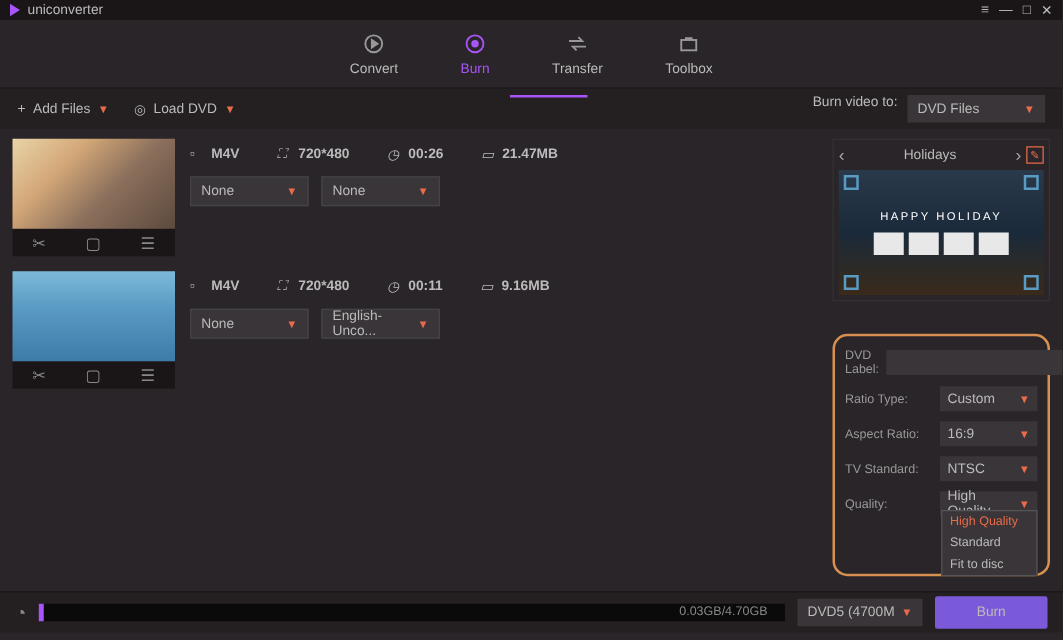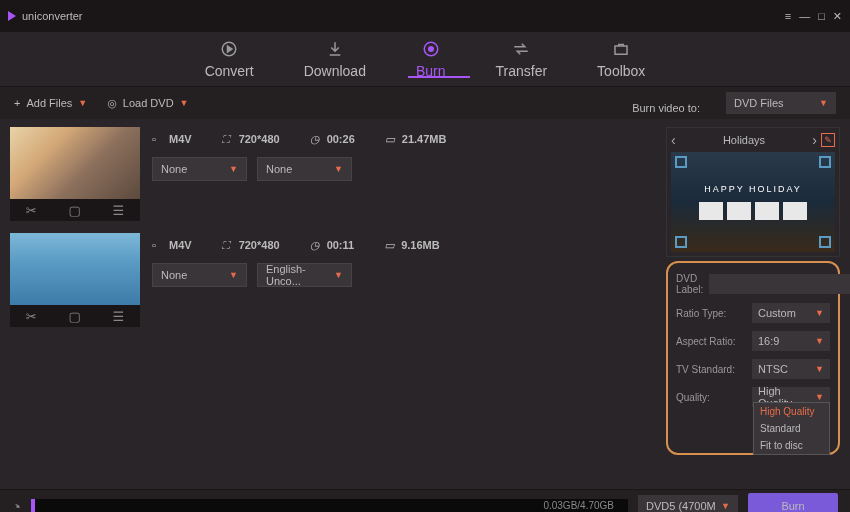--- a/index.html
+++ b/index.html
@@ -1,34 +1,34 @@
 <!DOCTYPE html>
 <html><head>
 <meta charset="utf-8">
 <style>
 *{box-sizing:border-box;margin:0;padding:0;font-family:Arial,sans-serif;font-size:11px;color:#bbb}
 body{background:#2a2528;width:850px;height:512px;overflow:hidden}
-.titlebar{height:32px;background:#1a1618;display:flex;align-items:center;padding:0 8px;justify-content:space-between}
+.titlebar{height:16px;background:#1a1618;display:flex;align-items:center;padding:0 8px;justify-content:space-between}
 .titlebar .left{display:flex;align-items:center;gap:6px}
 .logo-tri{width:0;height:0;border-left:8px solid #a855f7;border-top:5px solid transparent;border-bottom:5px solid transparent}
 .winbtns{display:flex;gap:8px;color:#999}
 .winbtns span{cursor:pointer}
 .tabs{height:55px;background:#2a2528;display:flex;justify-content:center;align-items:center;gap:50px;border-bottom:1px solid #1a1618}
 .tab{display:flex;flex-direction:column;align-items:center;gap:4px;cursor:pointer;color:#999}
 .tab.active{color:#a855f7}
 .tab.active .lbl{color:#a855f7}
 .tabicon{width:20px;height:20px;display:flex;align-items:center;justify-content:center}
-.tab .lbl{font-size:14px}
+.tab .lbl{font-size:11px}
 .active-underline{position:absolute;top:76px;left:408px;width:62px;height:2px;background:#a855f7}
 .toolbar{height:32px;background:#242022;display:flex;align-items:center;padding:0 14px;justify-content:space-between}
 .toolbar .left{display:flex;gap:20px;align-items:center}
 .addfiles{color:#e86b4a;display:flex;align-items:center;gap:6px;cursor:pointer}
 .loaddvd{color:#e86b4a;display:flex;align-items:center;gap:6px;cursor:pointer}
 .chev{color:#e86b4a;font-size:9px}
-.toolbar .right{display:flex;align-items:flex-end;gap:26px}
+.toolbar .right{display:flex;align-items:flex-start;gap:8px}
 .dd{background:#3a3538;height:22px;min-width:110px;display:flex;align-items:center;justify-content:space-between;padding:0 8px;cursor:pointer}
 .dd .ar{color:#e86b4a;font-size:9px}
 .main{display:flex;height:370px}
 .filelist{flex:1;padding:8px 10px;overflow:hidden}
 .fileitem{display:flex;gap:12px;margin-bottom:12px}
 .thumb{width:130px}
 .thumbimg{width:130px;height:72px;background:#5a8aa8;position:relative;overflow:hidden}
 .thumb1{background:linear-gradient(135deg,#e8d4a8 0%,#d4a878 30%,#8b6f5c 60%,#5c4a3d 100%)}
 .thumb2{background:linear-gradient(180deg,#7db8d8 0%,#5a9bc4 40%,#3d7ba8 100%)}
 .thumbtools{height:22px;background:#1a1618;display:flex;align-items:center;justify-content:space-around}
@@ -48,21 +48,21 @@
 .editbtn{width:14px;height:14px;border:1px solid #e86b4a;display:flex;align-items:center;justify-content:center;cursor:pointer}
 .previewimg{height:100px;background:linear-gradient(180deg,#2a3a4a 0%,#1a2a3a 50%,#3a2a1a 100%);position:relative;display:flex;flex-direction:column;align-items:center;justify-content:center;margin:0 4px 4px 4px}
 .previewimg .corner{position:absolute;width:12px;height:12px;border:2px solid #5a9bc4}
 .c-tl{top:4px;left:4px;border-right:none;border-bottom:none}
 .c-tr{top:4px;right:4px;border-left:none;border-bottom:none}
 .c-bl{bottom:4px;left:4px;border-right:none;border-top:none}
 .c-br{bottom:4px;right:4px;border-left:none;border-top:none}
 .holidaytxt{color:#fff;font-size:9px;letter-spacing:2px;margin-bottom:8px}
 .frames{display:flex;gap:4px}
 .frame{width:24px;height:18px;background:#e8e8e8}
-.settings{border:2px solid #d89050;border-radius:12px;margin-top:4px;padding:10px 8px;position:relative}
+.settings{border:2px solid #d89050;border-radius:12px;margin-top:26px;padding:10px 8px;position:relative}
 .srow{display:flex;align-items:center;margin-bottom:8px;gap:6px}
 .srow .slbl{width:70px;color:#999;font-size:10px}
 .srow .sval{flex:1;background:#3a3538;height:20px;display:flex;align-items:center;justify-content:space-between;padding:0 6px;cursor:pointer}
 .srow .sval .ar{color:#e86b4a;font-size:9px}
 .srow input{flex:1;background:#3a3538;height:20px;border:none;padding:0 6px;color:#ccc}
 .dropdown-open{position:absolute;bottom:-2px;left:85px;right:8px;background:#3a3538;border:1px solid #555;z-index:5}
 .dropdown-open .opt{padding:3px 6px;cursor:pointer;font-size:10px}
 .dropdown-open .opt.sel-opt{color:#e86b4a}
 .bottombar{height:33px;background:#242022;display:flex;align-items:center;padding:0 12px;gap:10px;border-top:1px solid #1a1618}
 .clock{color:#888;font-size:15px}
@@ -92,28 +92,20 @@
 <div class="tabs">
   <div class="tab">
     <div class="tabicon">
         <svg viewBox="0 0 24 24" fill="none" stroke="#999" stroke-width="2">
           <circle cx="12" cy="12" r="9"></circle>
           <path d="M10 8l6 4-6 4z" fill="#999"></path>
         </svg>
       </div>
     <span class="lbl">Convert</span>
   </div>
-  <div class="tab">
-    <div class="tabicon">
-        <svg viewBox="0 0 24 24" fill="none" stroke="#999" stroke-width="2">
-          <path d="M12 3v12m-5-5l5 5 5-5M5 20h14"></path>
-        </svg>
-      </div>
-    <span class="lbl">Download</span>
-  </div>
   <div class="tab active">
     <div class="tabicon">
         <svg viewBox="0 0 24 24" fill="none" stroke="#a855f7" stroke-width="2">
           <circle cx="12" cy="12" r="9"></circle>
           <circle cx="12" cy="12" r="3" fill="#a855f7"></circle>
         </svg>
       </div>
     <span class="lbl">Burn</span>
   </div>
   <div class="tab">

